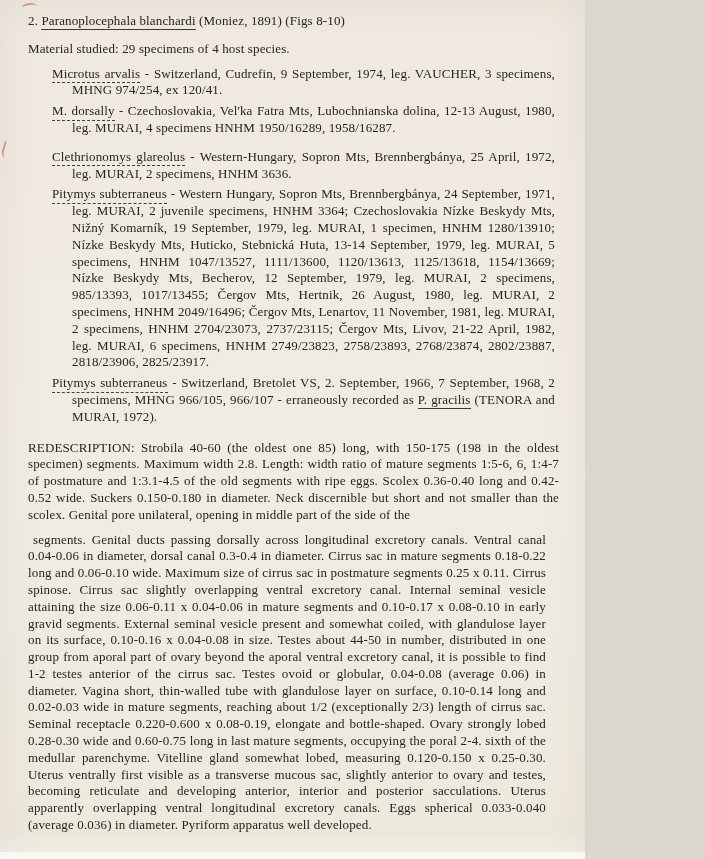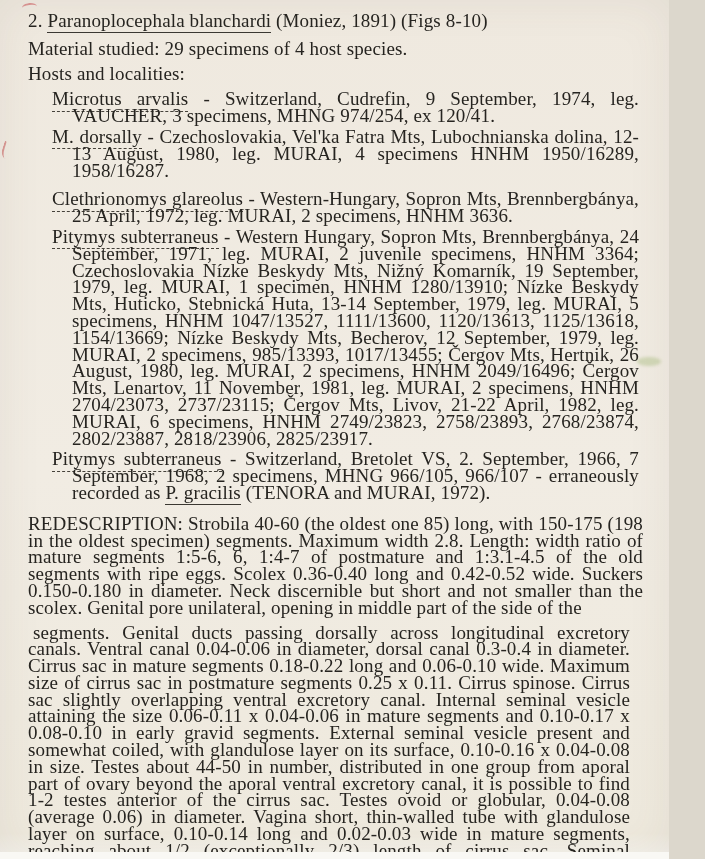--- a/index.html
+++ b/index.html
@@ -3,26 +3,26 @@
 <meta charset="utf-8">
 <style>
   html, body { margin: 0; padding: 0; }
   body {
     width: 705px; height: 859px;
     background: #dcd7cc;
     font-family: "Liberation Serif", "DejaVu Serif", serif;
   }
   .page {
     position: relative;
-    width: 669px; height: 859px;
+    width: 585px; height: 859px;
     overflow: hidden;
     background: linear-gradient(180deg, #efe9df 0%, #f1ece3 55%, #eee9dd 97%, #f6f4ee 100%);
     box-shadow: inset 0 0 45px rgba(90,80,60,0.08);
     color: #262420;
-    font-size: 19px;
+    font-size: 13px;
     line-height: 16.8px;
     letter-spacing: 0.14px;
   }
   .content { padding: 13px 26px 0 28px; }
 
   .heading { margin: 0 0 11px 0; white-space: nowrap; }
   .u-solid {
     border-bottom: 1.2px solid #3b3832;
     padding-bottom: 1px;
   }
@@ -88,21 +88,20 @@
   <div class="content">
 
     <div class="heading">
       <span>2.</span>
       <span class="u-solid">Paranoplocephala blanchardi</span>
       <span>(Moniez, 1891) (Figs 8-10)</span>
     </div>
 
     <p class="material">Material studied: 29 specimens of 4 host species.</p>
 
-    <p class="hosts-label">Hosts and localities:</p>
 
     <div class="host-group">
       <p class="host-entry">
         <span class="sp">Microtus arvalis</span>
         <span>- Switzerland, Cudrefin, 9 September, 1974, leg. VAUCHER, 3 specimens, MHNG 974/254, ex 120/41.</span>
       </p>
       <p class="host-entry">
         <span class="sp">M. dorsally</span>
         <span>- Czechoslovakia, Vel'ka Fatra Mts, Lubochnianska dolina, 12-13 August, 1980, leg. MURAI, 4 specimens HNHM 1950/16289, 1958/16287.</span>
       </p>

